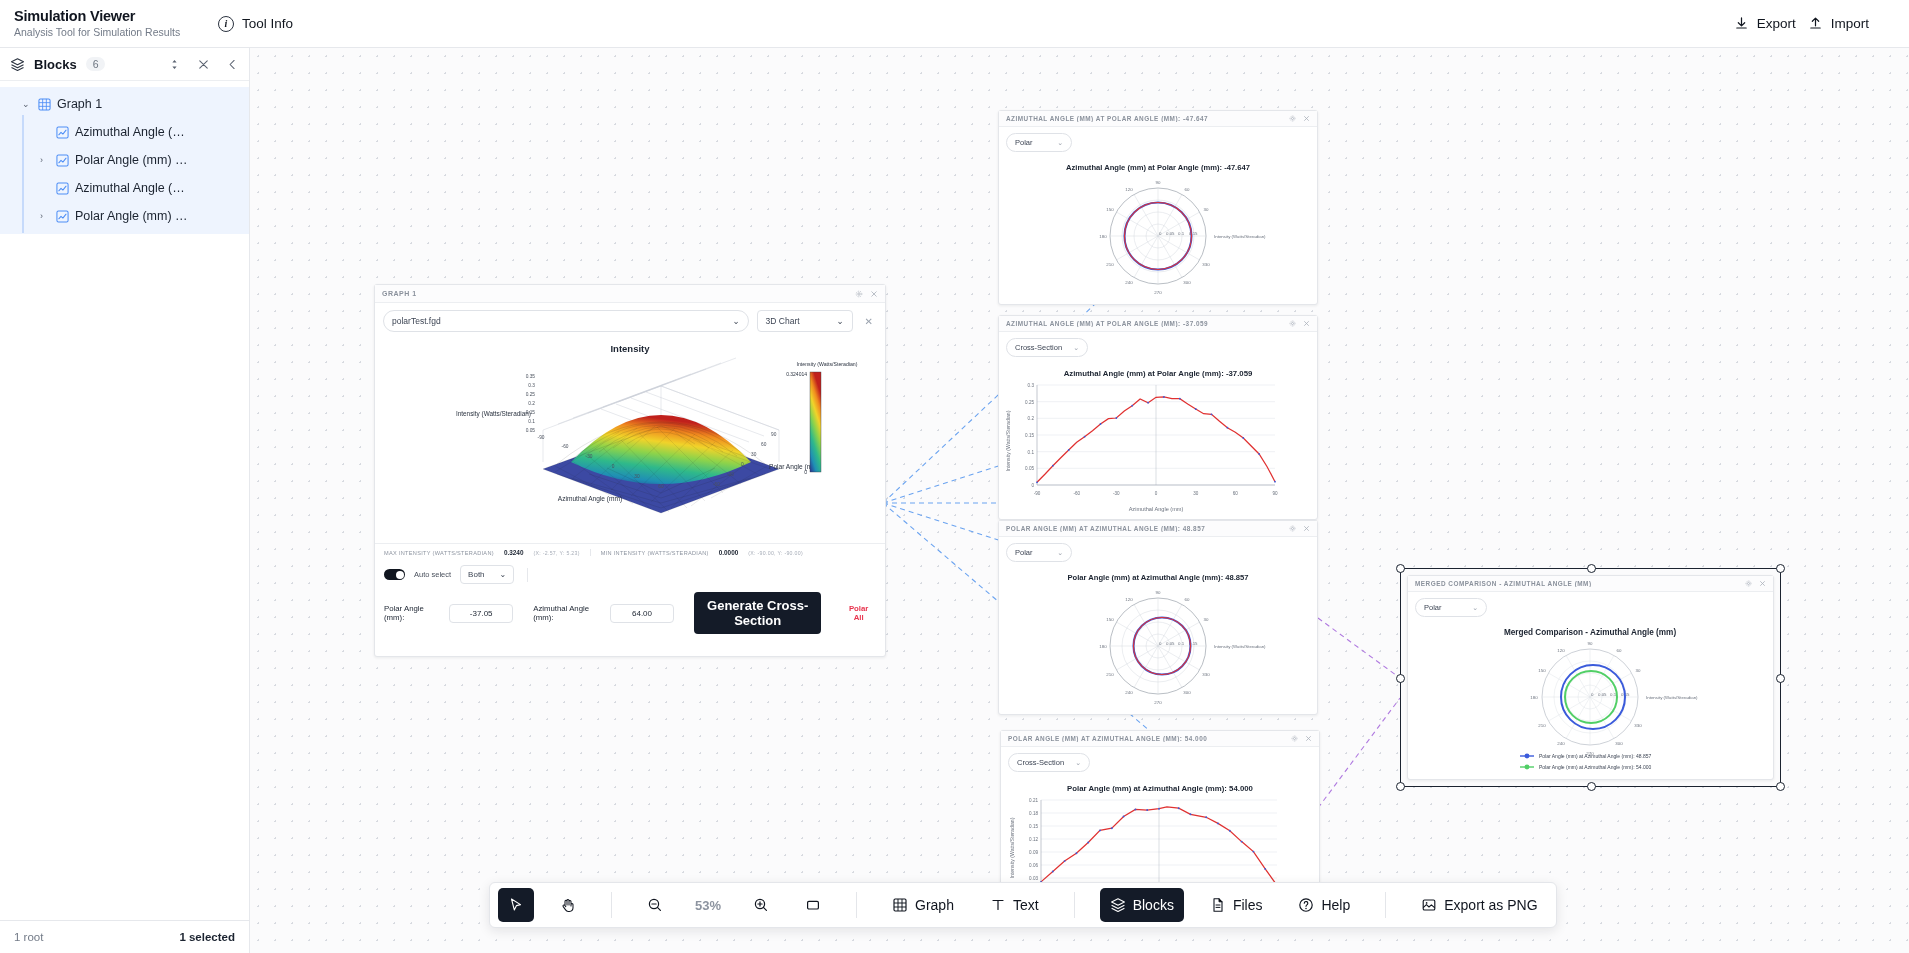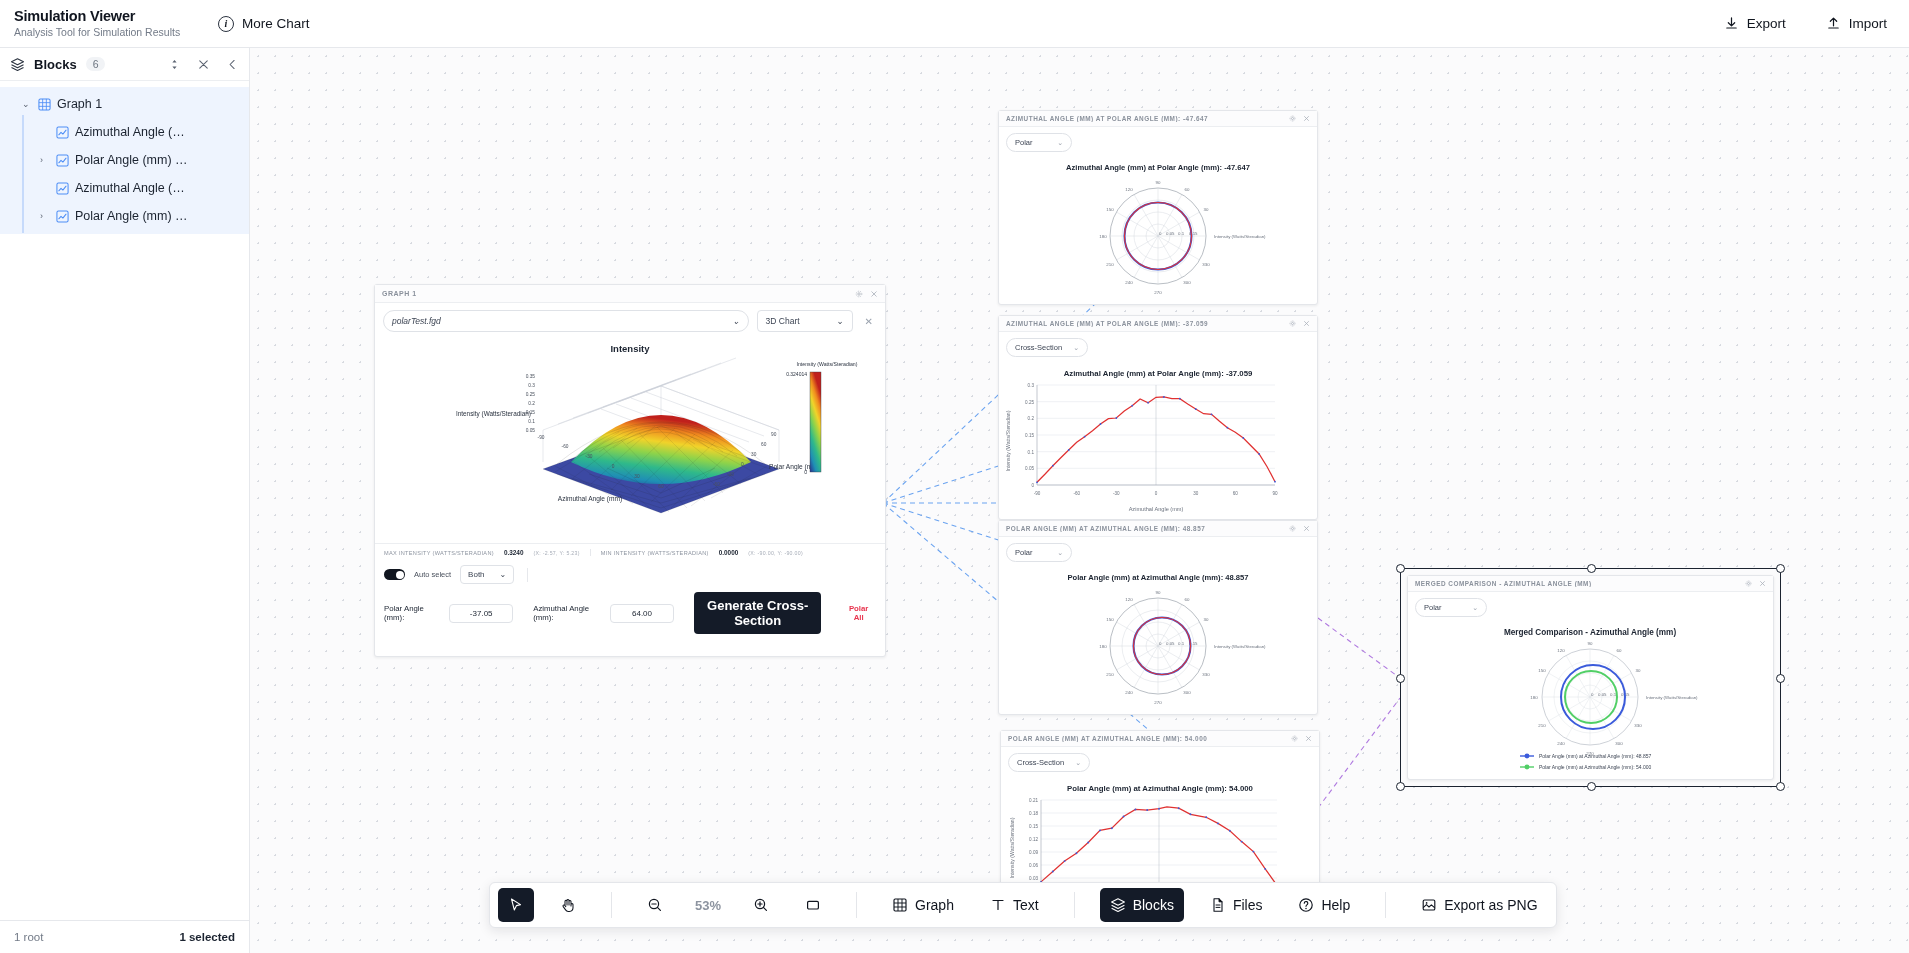--- a/index.html
+++ b/index.html
@@ -22,21 +22,21 @@
   #app-sub { font-size:10.5px; color:#737b88; line-height:13px; margin-top:2px;}
   #moreinfo {
     display:flex; align-items:center; gap:8px; margin-left:8px;
     font-size:13.5px; color:#11161f; cursor:pointer;
   }
   .circ-i {
     width:16px;height:16px;border-radius:50%;border:1.4px solid #2b3340;
     display:inline-flex;align-items:center;justify-content:center;
     font-size:10px;font-style:italic;font-family:"Liberation Serif",serif;font-weight:bold;
   }
-  #topbar-right { margin-left:auto; display:flex; gap:40px; padding-right:22px;}
+  #topbar-right { margin-left:auto; display:flex; gap:12px; padding-right:40px;}
   .tb-btn { display:flex; align-items:center; gap:8px; font-size:13.5px; color:#11161f; cursor:pointer;}
 
   
   #leftpanel {
     position:absolute; left:0; top:48px; width:250px; height:872px;
     background:#ffffff; border-right:1px solid #e6e8ec; z-index:30;
   }
   #blocks-head {
     height:33px; display:flex; align-items:center; gap:9px;
     padding:0 10px; border-bottom:1px solid #eceef1;
@@ -103,21 +103,21 @@
   .sel .chev { color:#979ea9; font-size:7px;}
 
   
   #graph1 { left:124px; top:236px; width:512px; height:373px; }
   #graph1 .panel-hd { height:18px; }
   #graph1 .panel-hd .ttl { font-size:7px; }
   #g1-selrow { display:flex; align-items:center; gap:8px; padding:7px 8px 6px 8px;}
   #g1-file {
     flex:1; border:1px solid #dfe2e7; border-radius:11px; background:#fff;
     font-size:8.5px; color:#3d4554; padding:5px 8px;
-    display:flex;align-items:center;justify-content:space-between;font-style:italic;
+    display:flex;align-items:center;justify-content:space-between;
   }
   #g1-type {
     width:96px; border:1px solid #dfe2e7; border-radius:4px; background:#fff;
     font-size:8.5px; color:#3d4554; padding:5px 8px;
     display:flex;align-items:center;justify-content:space-between;
   }
   #g1-x { color:#9aa2ae; font-size:10px; padding:0 4px;}
   #g1-stats {
     border-top:1px solid #eceef1; padding:5px 9px 4px 9px;
     font-size:5.6px; letter-spacing:.3px; color:#8d94a0; display:flex; gap:10px; align-items:baseline;
@@ -193,21 +193,21 @@
 </head>
 <body>
 
 <div id="topbar">
   <div id="app-title-wrap">
     <div id="app-title">Simulation Viewer</div>
     <div id="app-sub">Analysis Tool for Simulation Results</div>
   </div>
   <div id="moreinfo">
     <span class="circ-i">i</span>
-    <span>More Chart</span>
+    <span>Tool Info</span>
   </div>
   <div id="topbar-right">
     <div class="tb-btn">
       <svg width="15" height="15" viewBox="0 0 16 16">
         <path d="M8 2v8M4.6 7.2L8 10.5l3.4-3.3M3 12.8h10" fill="none" stroke="#11161f" stroke-width="1.3" stroke-linecap="round" stroke-linejoin="round"></path>
       </svg>
       <span>Export</span>
     </div>
     <div class="tb-btn">
       <svg width="15" height="15" viewBox="0 0 16 16">

